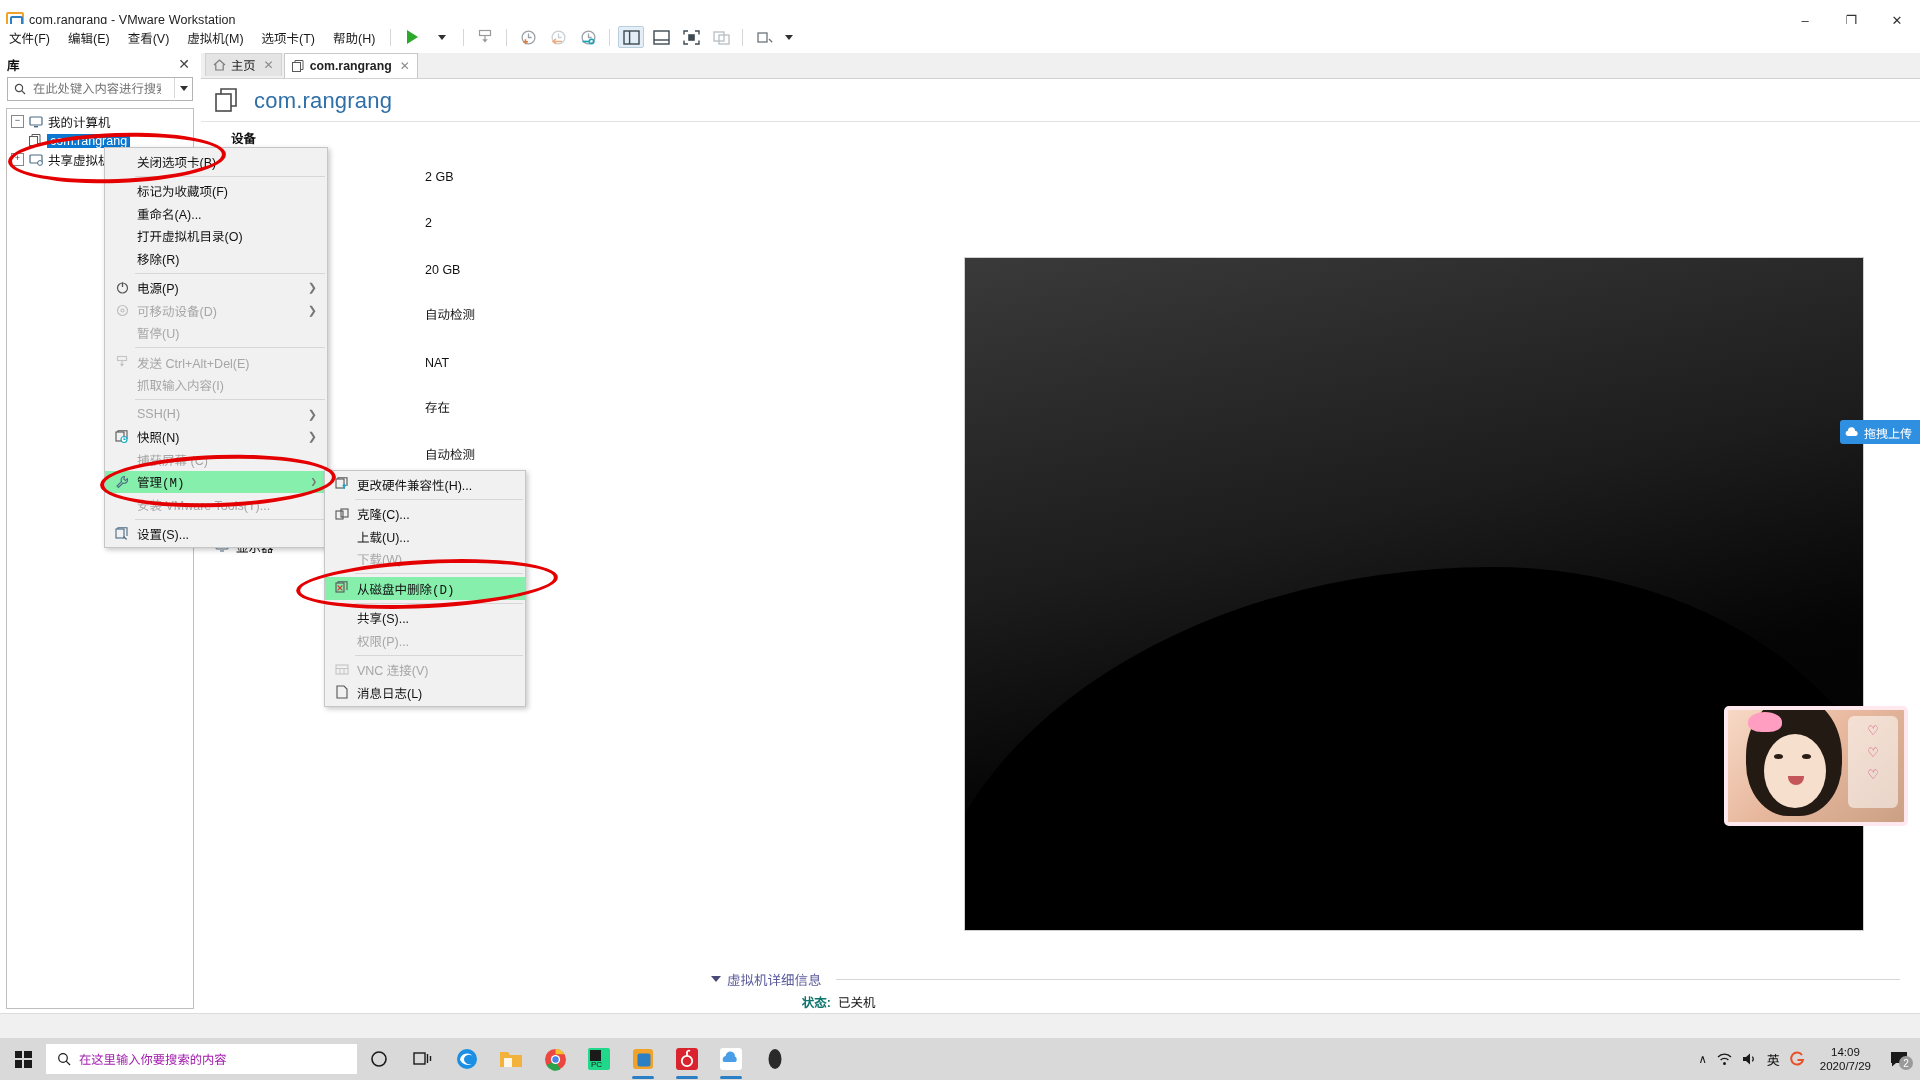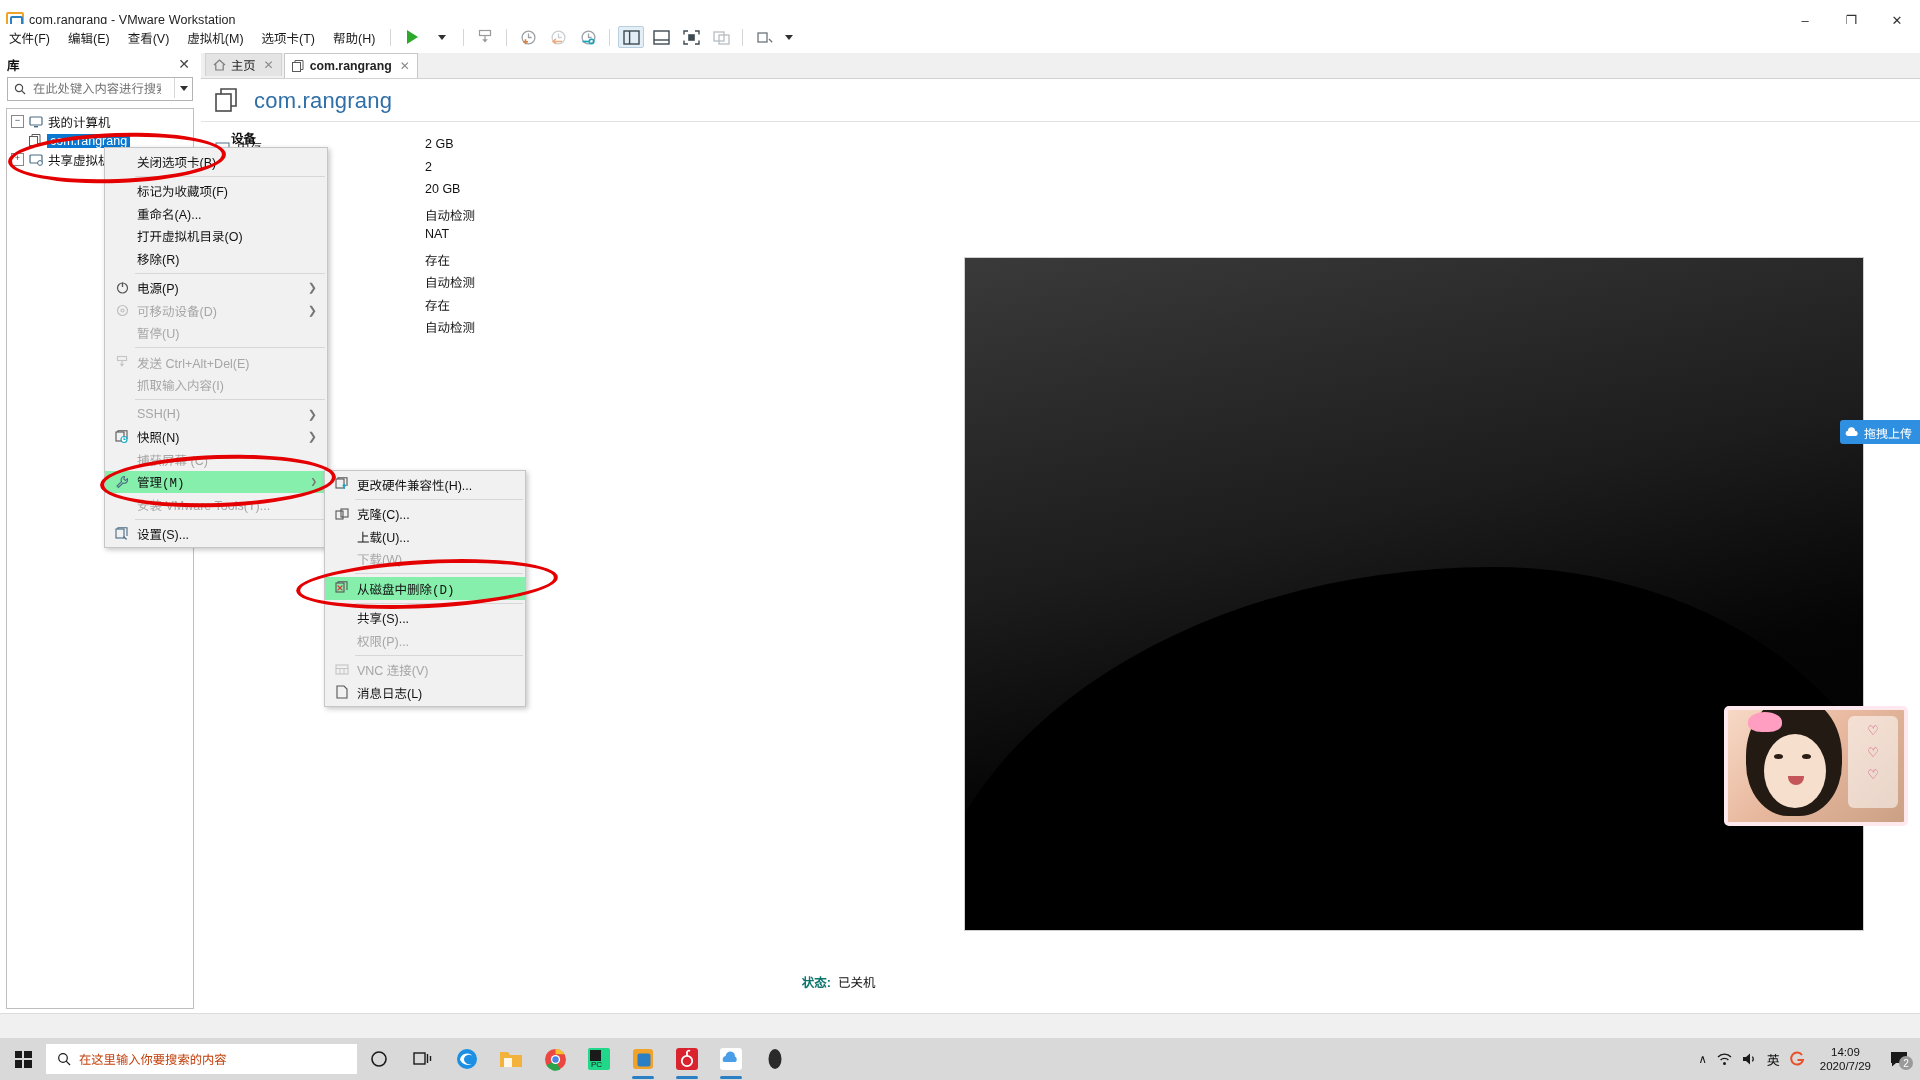--- a/index.html
+++ b/index.html
@@ -56,21 +56,21 @@
   .tab{height:22px;display:flex;align-items:center;gap:5px;padding:0 7px;font-size:12.3px;color:#222;
        background:#e4e4e4;border:1px solid #d2d2d2;border-bottom:none;margin-right:2px;}
   .tab.active{background:#ffffff;font-weight:bold;height:24px;border-color:#c8c8c8;}
   .tab .x{color:#8a8a8a;font-size:12px;margin-left:3px;}
   .pane{position:absolute;left:0;top:26px;right:0;bottom:0;background:#fff;overflow:hidden;}
   .pane-head{display:flex;align-items:center;gap:13px;padding:9px 0 7px 14px;border-bottom:1px solid #e2e2e2;}
   .pane-title{font-size:22px;color:#2f6fa8;letter-spacing:.2px;}
   .sect-title{font-size:12.5px;font-weight:bold;color:#111;padding:6px 0 4px 30px;}
 
   .devcol{position:absolute;left:14px;top:58px;width:460px;font-size:12.5px;color:#111;}
-  .devrow{display:flex;height:22.5px;align-items:flex-start;}
+  .devrow{display:flex;height:22.5px;align-items:flex-end;margin-top:24px;}
   .devrow .nm{width:210px;display:flex;align-items:center;gap:7px;}
   .devrow .vl{color:#111;}
 
   .preview{position:absolute;left:763px;top:178px;width:898px;height:672px;
            background:linear-gradient(168deg,#3a3a3a 0%,#2c2c2c 18%,#1c1c1c 40%,#050505 64%,#000 100%);
            border:1px solid #cfcfcf;overflow:hidden;}
   .preview .swoosh{position:absolute;left:-5%;top:46%;width:110%;height:60%;background:#000;
            border-radius:58% 42% 0 0 / 100% 80% 0 0;}
 
   .details{position:absolute;left:510px;top:890px;right:20px;}
@@ -111,21 +111,21 @@
   .photo .bow{position:absolute;left:20px;top:2px;width:34px;height:20px;background:#ff9ec0;border-radius:50% 50% 40% 40%;}
   .photo .sticker{position:absolute;right:6px;top:6px;width:50px;height:92px;background:rgba(255,255,255,.55);border-radius:6px;}
   .photo .sticker span{display:block;text-align:center;font-size:13px;color:#d2527f;margin-top:7px;}
 
   
   .taskbar{position:absolute;left:0;bottom:0;width:1920px;height:42px;background:#d9d9d9;display:flex;align-items:center;}
   .start{width:46px;height:42px;display:flex;align-items:center;justify-content:center;}
   .win-logo{width:17px;height:17px;display:grid;grid-template-columns:1fr 1fr;grid-template-rows:1fr 1fr;gap:2px;}
   .win-logo i{background:#1a1a1a;display:block;}
   .tb-search{width:300px;height:30px;background:#fff;display:flex;align-items:center;gap:8px;padding-left:11px;}
-  .tb-search .ph{font-size:12.3px;color:#c2410c;}
+  .tb-search .ph{font-size:12.3px;color:#a21caf;}
   .tk{width:44px;height:42px;display:flex;align-items:center;justify-content:center;position:relative;}
   .tk.run::after{content:"";position:absolute;bottom:1px;left:11px;width:22px;height:3px;background:#2b7fc4;border-radius:2px;}
   .tray{margin-left:auto;display:flex;align-items:center;gap:9px;padding-right:8px;font-size:11.5px;color:#111;}
   .clock{display:flex;flex-direction:column;align-items:center;line-height:14px;font-size:11.5px;padding:0 6px;}
   .notif{width:26px;height:26px;display:flex;align-items:center;justify-content:center;}
   .statusbar{position:absolute;left:0;bottom:42px;width:1920px;height:24px;background:#f0f0f0;border-top:1px solid #dcdcdc;}
 </style>
 </head>
 <body>
 
@@ -405,20 +405,25 @@
             </span>
             <span class="vl">自动检测</span>
           </div>
       </div>
 
       <div class="preview">
         <div class="swoosh"></div>
       </div>
 
       <div class="details">
+        <div class="det-head">
+          <span class="arr"></span>
+          <span class="t">虚拟机详细信息</span>
+          <span class="rule"></span>
+        </div>
         <div class="det-row">
             <span class="k">状态:</span>
             <span class="v">已关机</span>
           </div>
 
       </div>
     </div>
   </div>
 
   <div class="ctxmenu" style="left:104px;top:147px;width:222px;">

